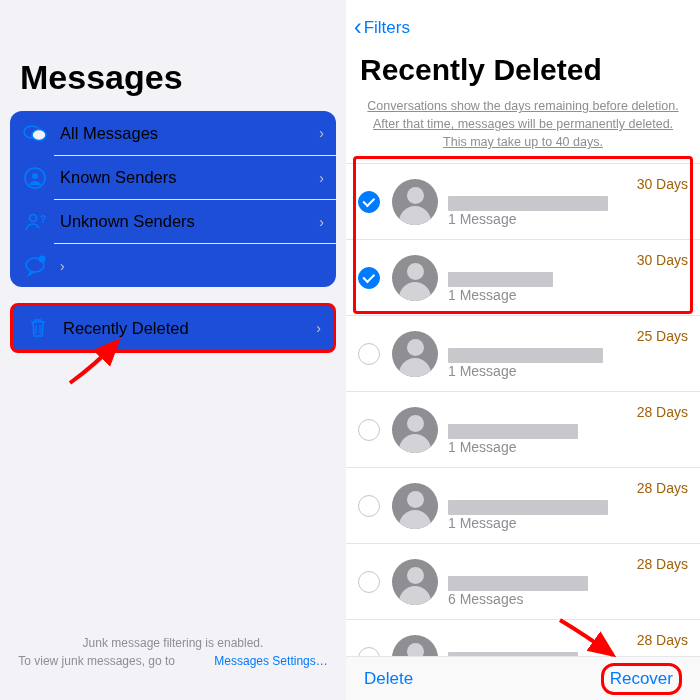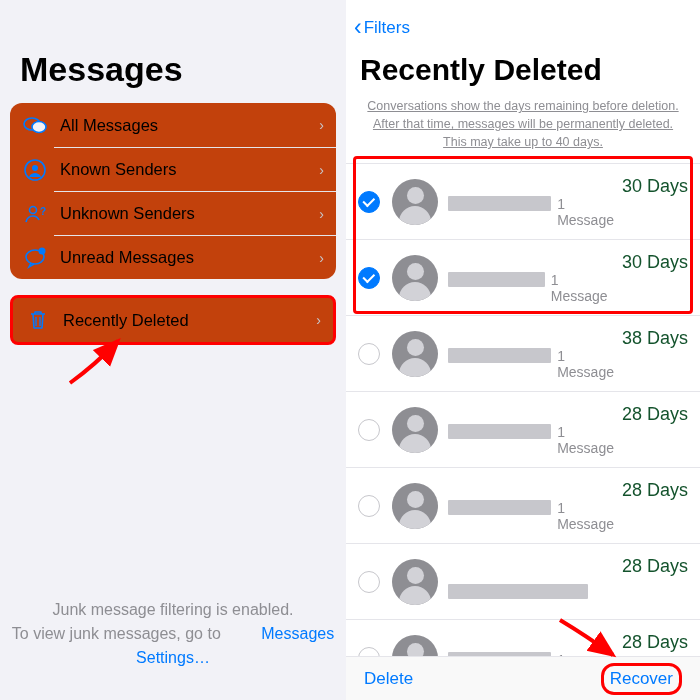--- a/index.html
+++ b/index.html
@@ -9,38 +9,38 @@
     width: 700px;
     height: 700px;
     display: flex;
     position: relative;
   }
   .panel-left {
     width: 346px;
     height: 700px;
     background: #f2f2f7;
     position: relative;
-    padding: 0 10px;
+    padding: 8px 10px;
   }
   .panel-right {
     width: 354px;
     height: 700px;
     background: #fff;
     position: relative;
     overflow: hidden;
   }
   
   .title-messages {
     font-size: 34px;
     font-weight: 700;
     color: #000;
     padding: 50px 10px 14px 10px;
   }
   .list-card {
-    background: #c2410c;
+    background: #1d4ed8;
     border-radius: 12px;
     overflow: hidden;
   }
   .list-row {
     display: flex;
     align-items: center;
     height: 44px;
     padding: 0 12px;
     position: relative;
   }
@@ -76,21 +76,21 @@
   .hl-red .row-icon { margin-left:0; }
   .arrow-left {
     position:absolute;
     top:335px; left:60px;
     width:70px; height:50px;
   }
   .footer-note {
     position:absolute;
     bottom:30px; left:0; right:0;
     text-align:center;
-    font-size:16px;
+    font-size:12px;
     color:#8e8e93;
     line-height:1.5;
   }
   .footer-note .link { color:#007aff;margin-left:36px; }
   
   .nav-back {
     display:flex; align-items:center;
     color:#007aff;
     font-size:17px;
     padding:14px 8px 6px 8px;
@@ -155,30 +155,30 @@
     top:8px; left:14.5px;
   }
   .avatar::after {
     content:"";
     position:absolute;
     width:32px; height:20px;
     background:#d2d2d7;
     border-radius:16px 16px 0 0;
     top:27px; left:7px;
   }
-  .conv-body { flex:1; display:flex; flex-direction:row; gap:6px; min-width:0;margin-top:20px;}
+  .conv-body { flex:1; display:flex; flex-direction:column; gap:0; min-width:0;margin-top:20px;}
   .redact {
     height:15px;
     background:#c7c7cc;
     border-radius:1px;
   }
   .conv-meta { font-size:14px; color:#8e8e93; }
   .days {
-    font-size:18px;
-    color:#14532d;
+    font-size:14px;
+    color:#a16207;
     align-self:flex-start;
     margin-top:12px;
     margin-left:8px;
     white-space:nowrap;
   }
   .hl-red-group {
     position:absolute;
     border:3px solid #ff0000;
     border-radius:4px;
     top:156px; left:7px; width:340px; height:158px;
@@ -252,21 +252,20 @@
       <span class="chev">›</span>
     </div>
     <div class="list-row">
       <span class="row-icon">
         <svg width="26" height="26" viewBox="0 0 26 26">
             <ellipse cx="13" cy="12" rx="9" ry="7" fill="none" stroke="#007aff" stroke-width="1.6"></ellipse>
             <path d="M9 18l-2 4 5-3" fill="none" stroke="#007aff" stroke-width="1.6"></path>
             <circle cx="20" cy="6" r="3.5" fill="#007aff"></circle>
           </svg>
       </span>
-      <span class="row-label">Unread Messages</span>
       <span class="chev">›</span>
     </div>
   </div>
 
   <div class="list-card hl-red">
     <div class="list-row">
       <span class="row-icon">
         <svg width="22" height="22" viewBox="0 0 22 22">
             <path d="M4 5h14M8 5V3h6v2M6 5l1 14h8l1-14" fill="none" stroke="#007aff" stroke-width="1.6" stroke-linejoin="round"></path>
             <line x1="9" y1="8" x2="9" y2="17" stroke="#007aff" stroke-width="1.4"></line>
@@ -324,21 +323,21 @@
         </div>
         <div class="days">30 Days</div>
       </div>
       <div class="conv-row">
         <div class="sel"></div>
         <div class="avatar"></div>
         <div class="conv-body">
           <div class="redact" style="width:155px"></div>
           <div class="conv-meta">1 Message</div>
         </div>
-        <div class="days">38 Days</div>
+        <div class="days">25 Days</div>
       </div>
       <div class="conv-row">
         <div class="sel"></div>
         <div class="avatar"></div>
         <div class="conv-body">
           <div class="redact" style="width:130px"></div>
           <div class="conv-meta">1 Message</div>
         </div>
         <div class="days">28 Days</div>
       </div>
@@ -349,20 +348,21 @@
           <div class="redact" style="width:160px"></div>
           <div class="conv-meta">1 Message</div>
         </div>
         <div class="days">28 Days</div>
       </div>
       <div class="conv-row">
         <div class="sel"></div>
         <div class="avatar"></div>
         <div class="conv-body">
           <div class="redact" style="width:140px"></div>
+          <div class="conv-meta">6 Messages</div>
         </div>
         <div class="days">28 Days</div>
       </div>
       <div class="conv-row">
         <div class="sel"></div>
         <div class="avatar"></div>
         <div class="conv-body">
           <div class="redact" style="width:130px"></div>
           <div class="conv-meta">1 Message</div>
         </div>

